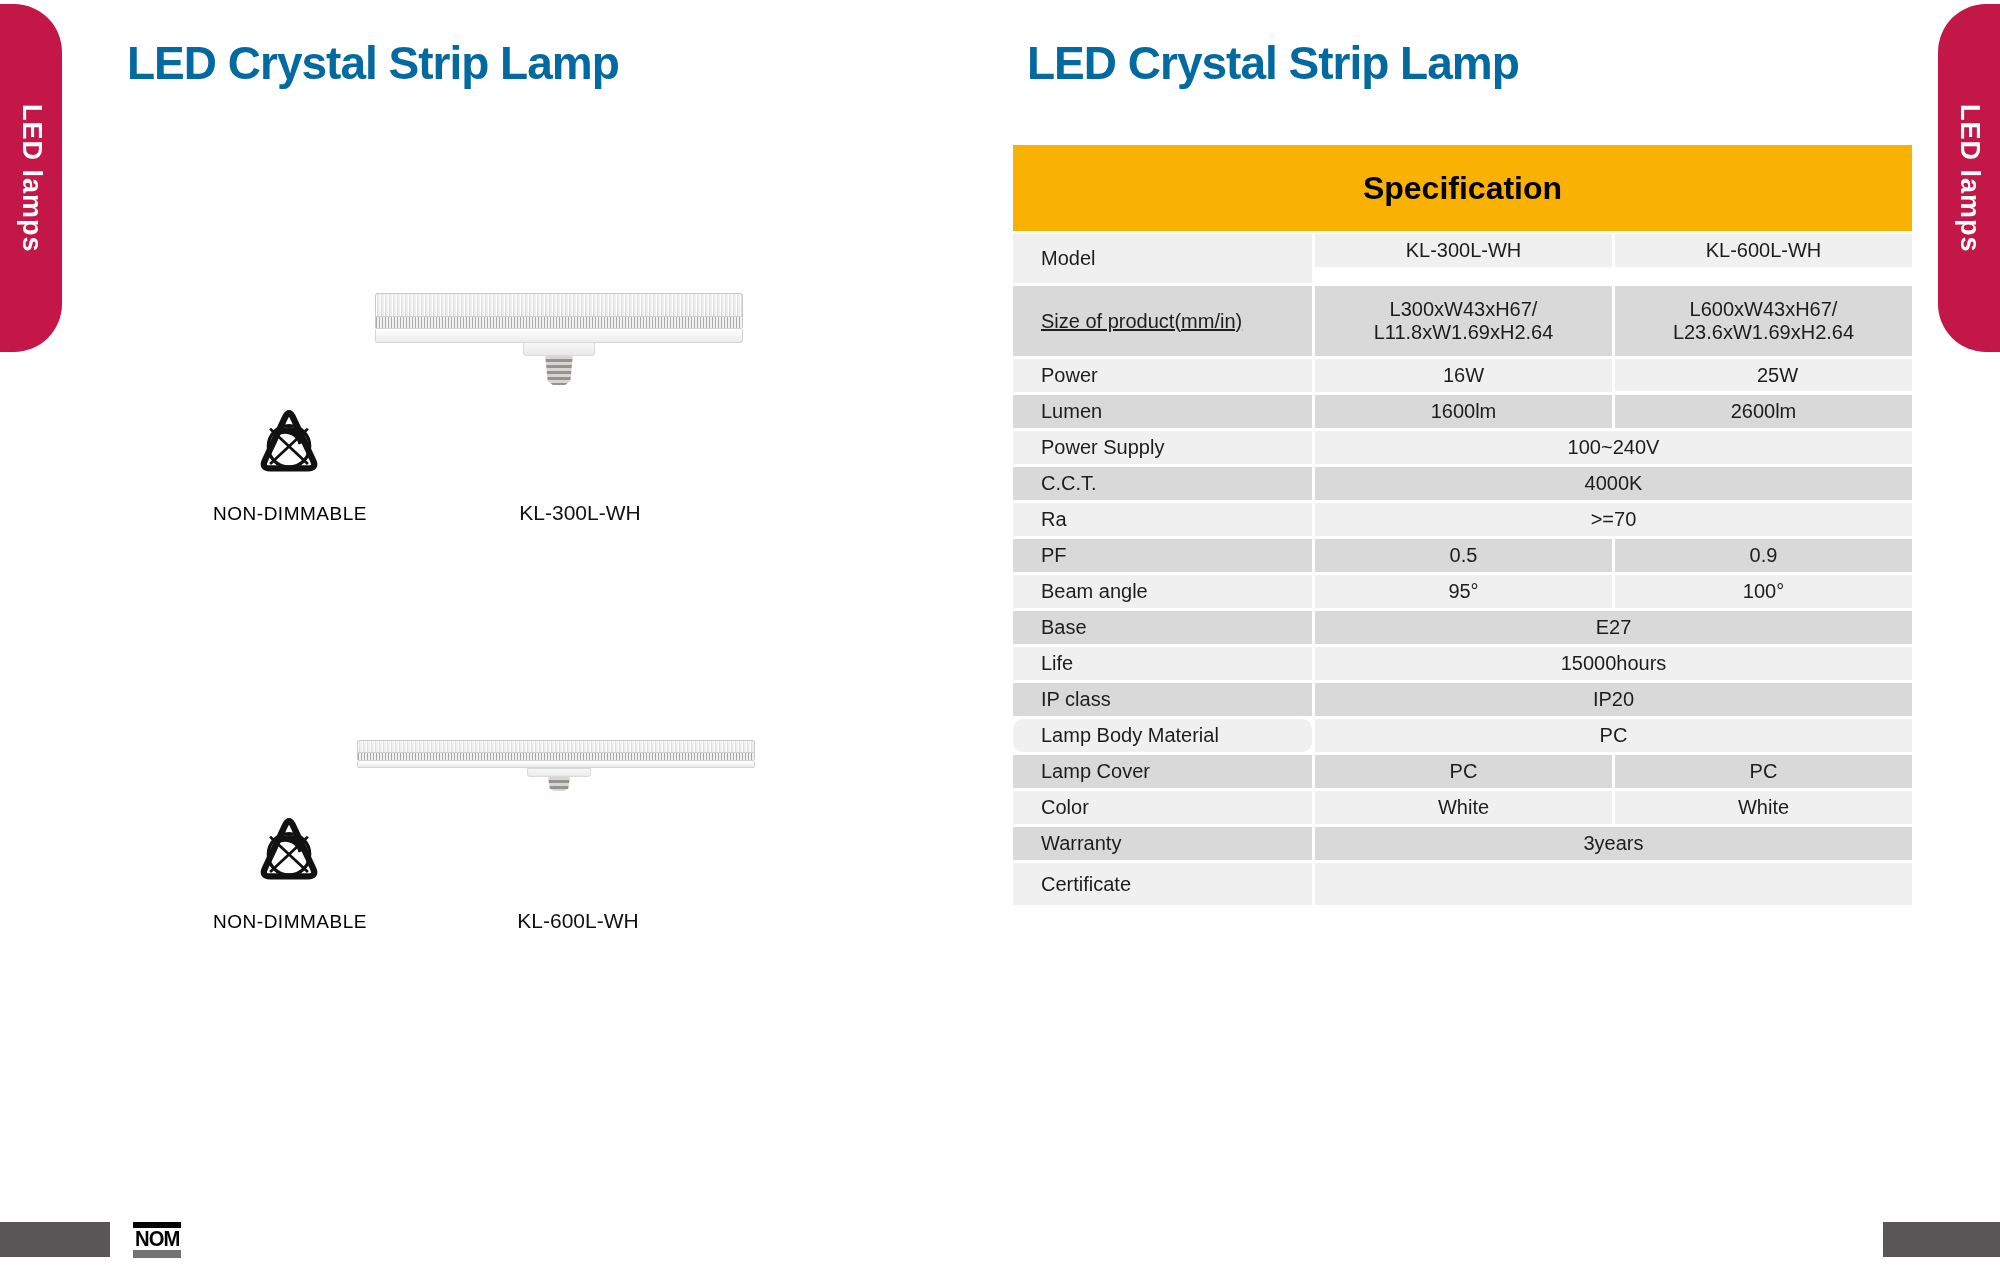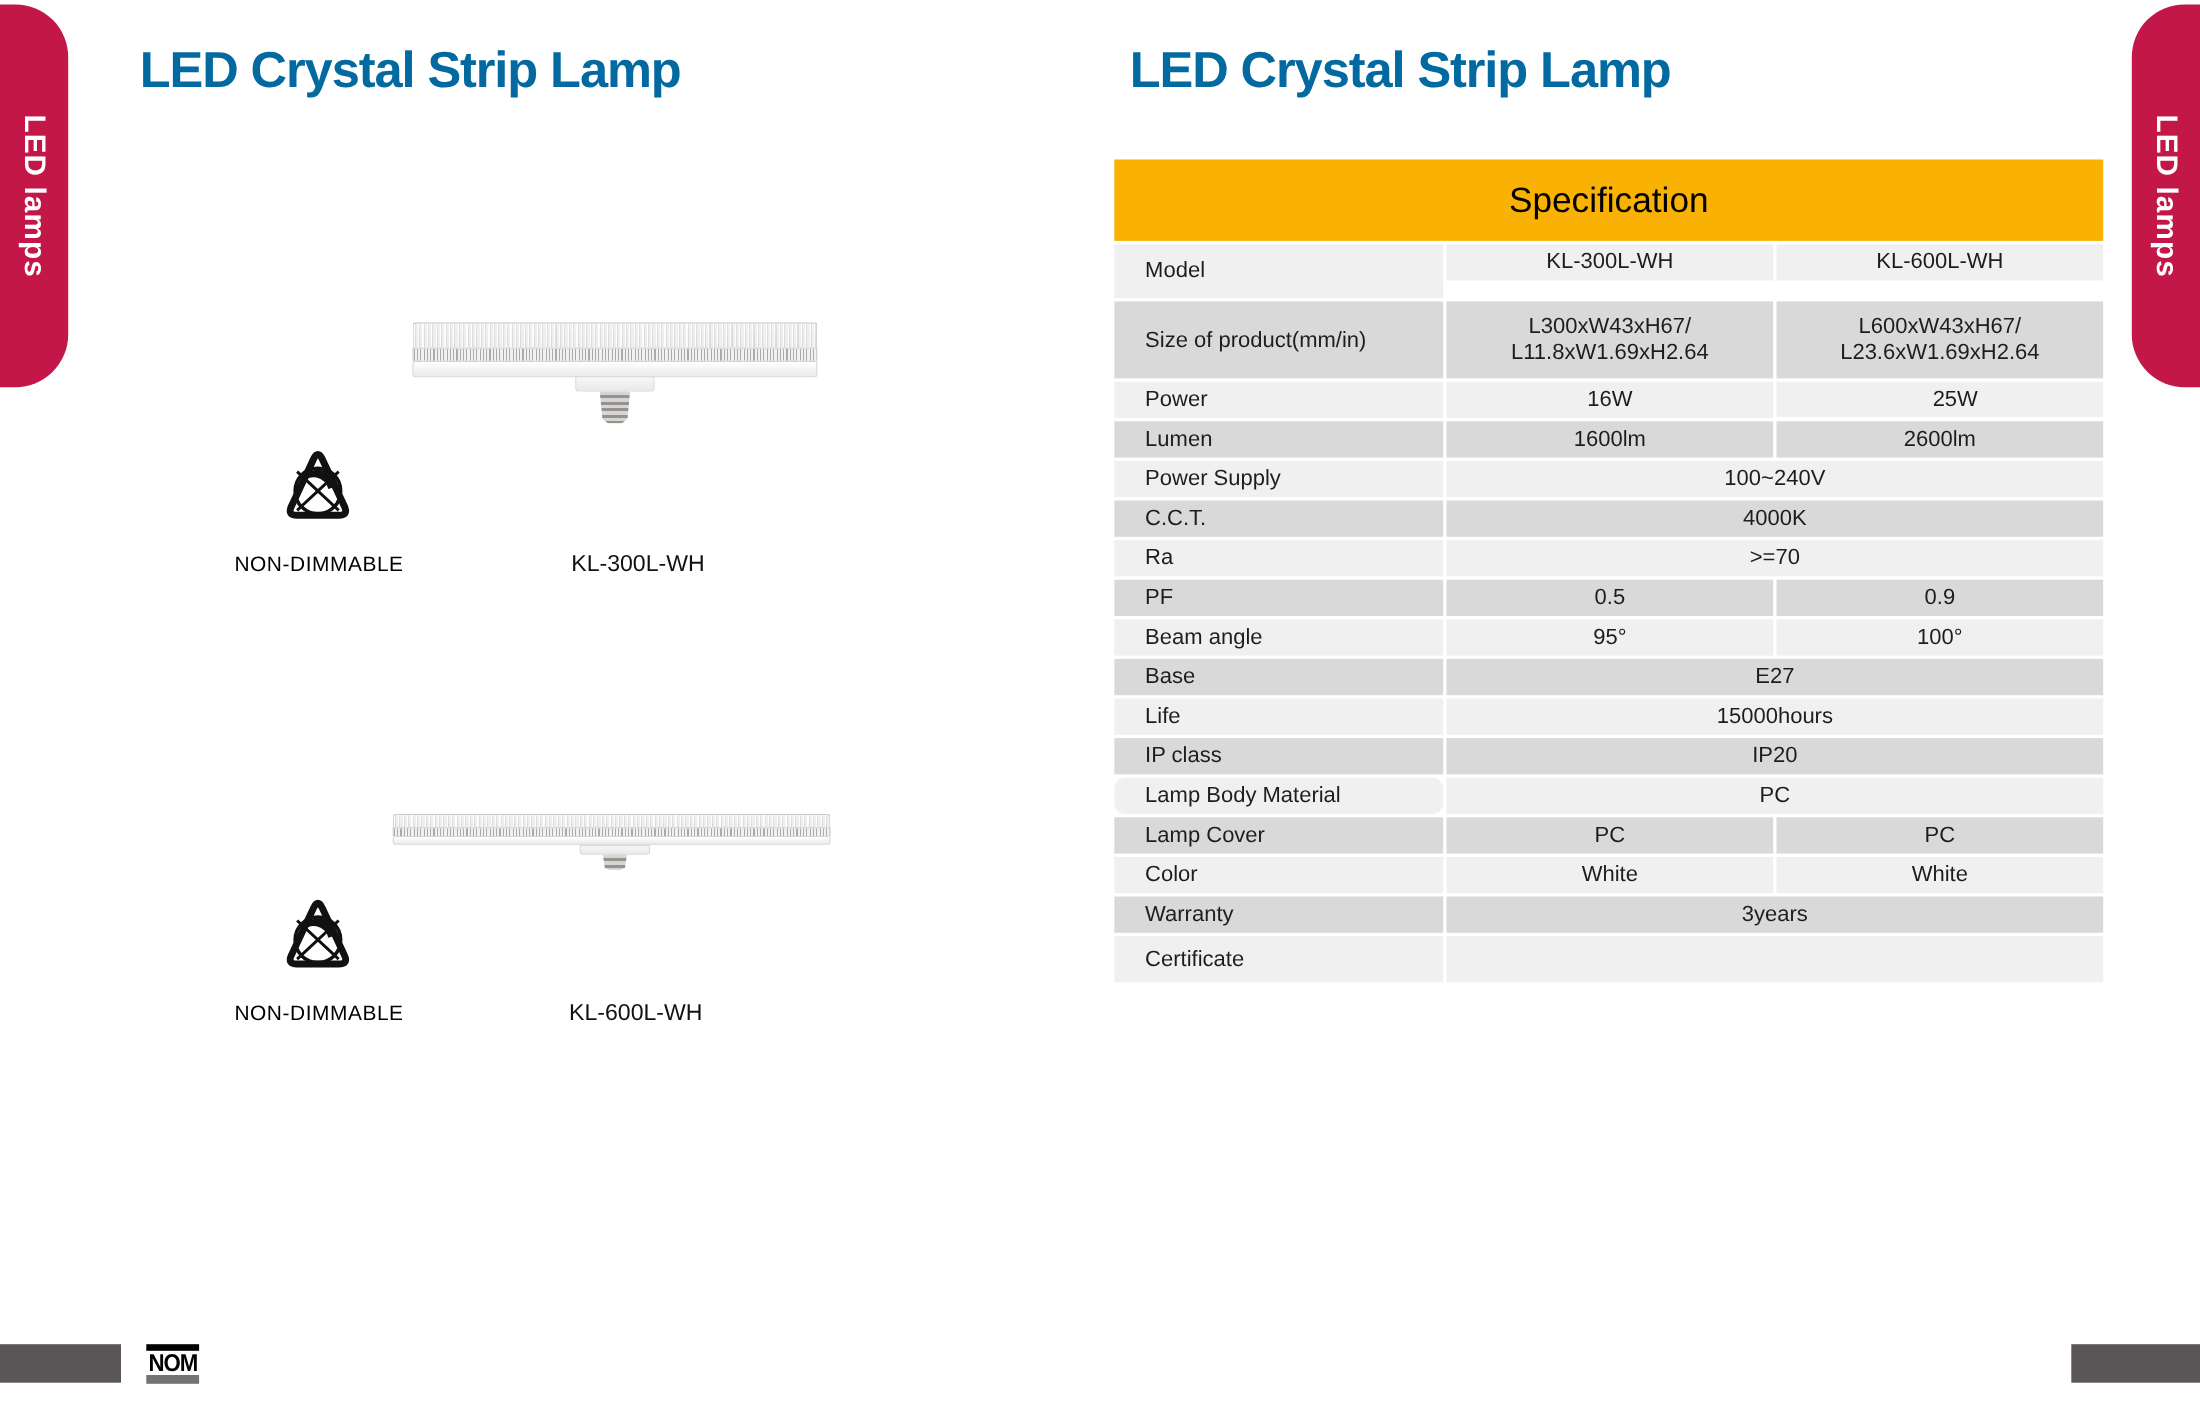--- a/index.html
+++ b/index.html
@@ -51,22 +51,22 @@
     clip-path:polygon(4% 0,96% 0,88% 86%,70% 100%,30% 100%,12% 86%);
     border-radius:3px;
   }
   .nd-icon{position:absolute;}
   .caption{position:absolute;width:250px;text-align:center;white-space:nowrap;}
   .caption.badge{font-size:19px;letter-spacing:.5px;color:#000;}
   .caption.model{font-size:21px;color:#111;}
   
   .spec-table{position:absolute;left:1013px;top:145px;width:899px;}
   .spec-header{
-    height:74px;background:var(--header-yellow,#f9b104);display:flex;align-items:center;justify-content:center;
-    font-size:32px;font-weight:normal;color:#000;
+    height:86px;background:var(--header-yellow,#f9b104);display:flex;align-items:center;justify-content:center;
+    font-size:32px;font-weight:bold;color:#000;
   }
   .spec-grid{display:grid;grid-template-columns:299px 297px 297px;gap:3px;background:#fff;margin-top:3px;}
   .cell{display:flex;align-items:center;font-size:20px;white-space:pre-line;box-sizing:border-box;}
   .cell.label{padding-left:28px;justify-content:flex-start;}
   .cell.value{justify-content:center;text-align:center;}
   .cell.light{background:var(--row-light,#f0f0f0);}
   .cell.dark{background:var(--row-dark,#d9d9d9);}
   
   .footer-rect{position:absolute;top:1222px;height:35px;background:var(--footer-gray,#5a5658);}
   .footer-rect.left{left:0;width:110px;}
@@ -126,21 +126,21 @@
   </svg>
   <div class="caption badge" style="left:165px;top:911px;">NON-DIMMABLE</div>
   <div class="caption model" style="left:453px;top:909px;">KL-600L-WH</div>
 
   <div class="spec-table">
     <div class="spec-header">Specification</div>
     <div class="spec-grid">
         <div class="cell label light" style="height: 49px;">Model</div>
         <div class="cell value light" style="height: 33px;">KL-300L-WH</div>
         <div class="cell value light" style="height: 33px;">KL-600L-WH</div>
-        <div class="cell label dark" style="height: 70px;">Size of product(mm/in)</div>
+        <div class="cell label dark" style="height: 70px; text-decoration: underline;">Size of product(mm/in)</div>
         <div class="cell value dark" style="height: 70px;">L300xW43xH67/
 L11.8xW1.69xH2.64</div>
         <div class="cell value dark" style="height: 70px;">L600xW43xH67/
 L23.6xW1.69xH2.64</div>
         <div class="cell label light" style="height: 33px;">Power</div>
         <div class="cell value light" style="height: 33px;">16W</div>
         <div class="cell value light" style="height: 32px; padding-left: 28px;">25W</div>
         <div class="cell label dark" style="height: 33px;">Lumen</div>
         <div class="cell value dark" style="height: 33px;">1600lm</div>
         <div class="cell value dark" style="height: 33px;">2600lm</div>

